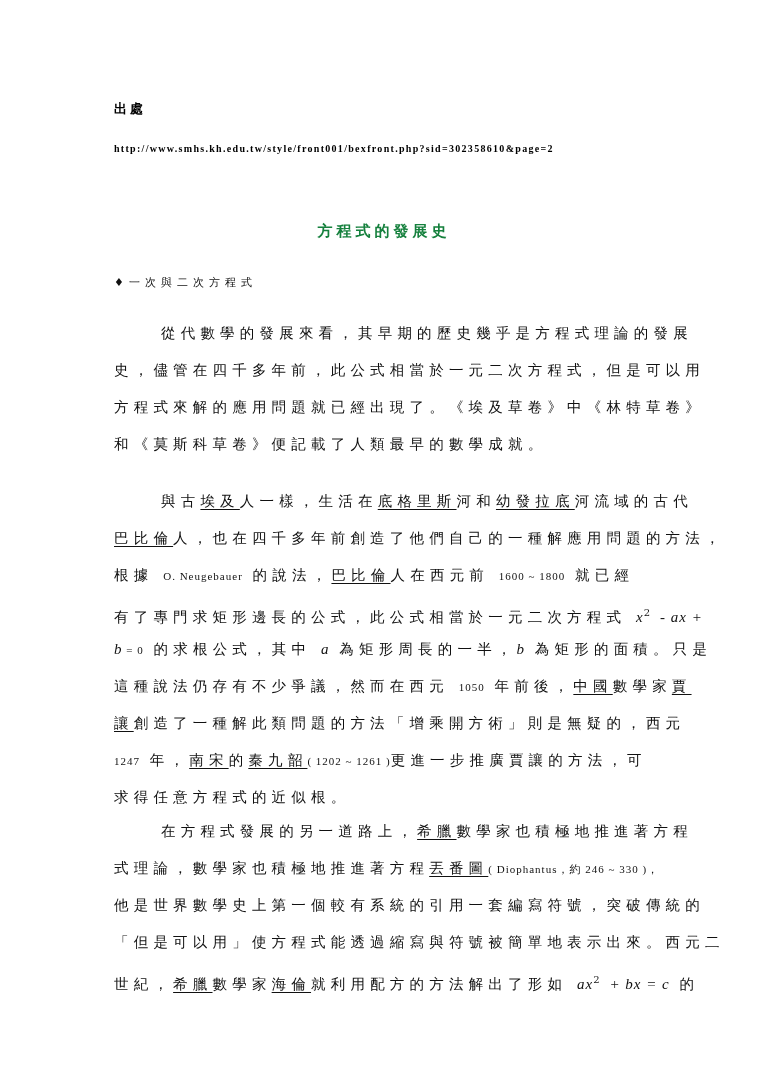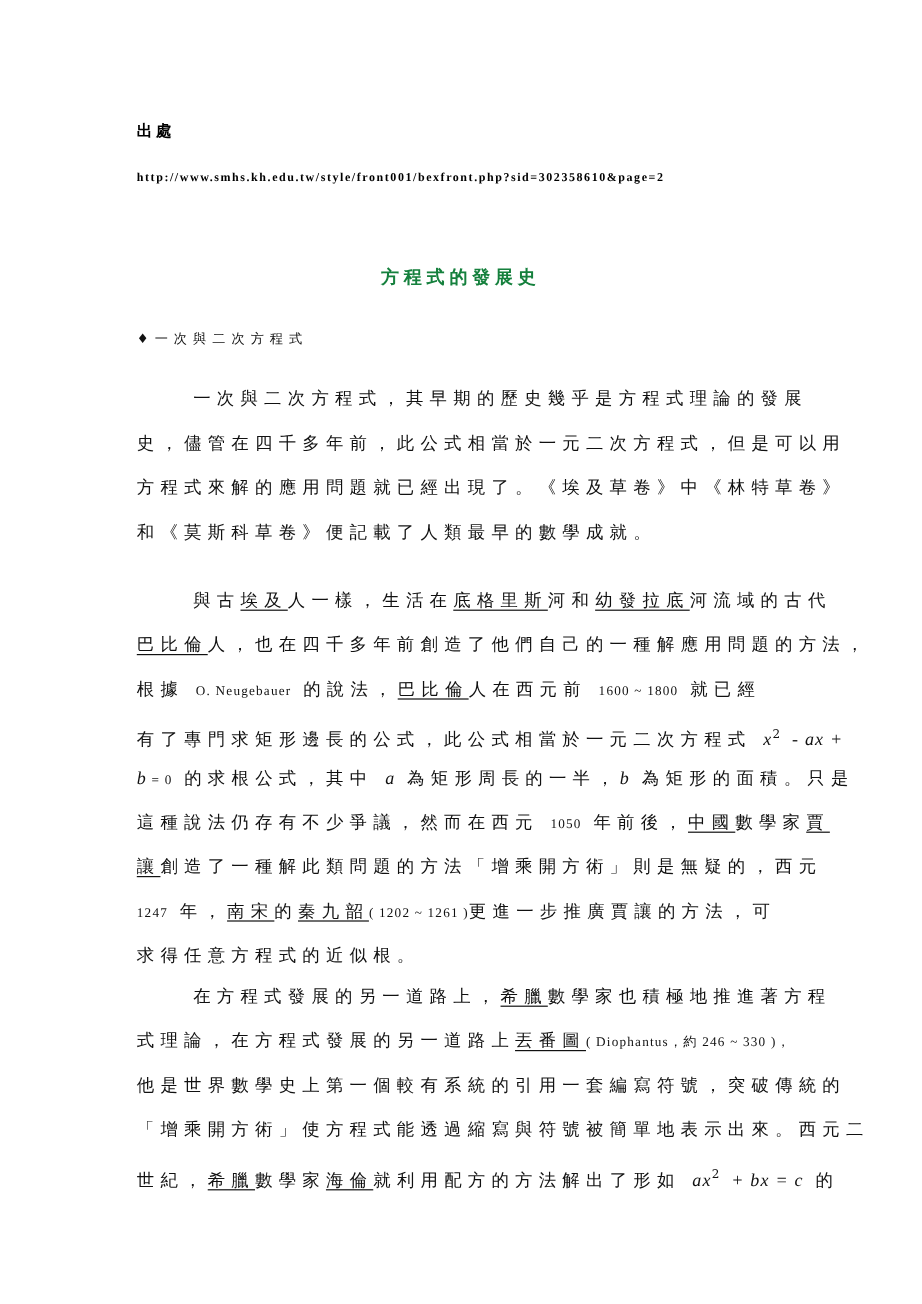--- a/index.html
+++ b/index.html
@@ -105,39 +105,39 @@
   <div class="source-label">出處</div>
   <div class="source-url">http://www.smhs.kh.edu.tw/style/front001/bexfront.php?sid=302358610&amp;page=2</div>
 
   <div class="title">方程式的發展史</div>
 
   <div class="section-heading">
     <span>♦</span><span>一次與二次方程式</span>
   </div>
 
   <div class="para" id="p1">
-    <span class="line indent">一次與二次方程式，其早期的歷史幾乎是方程式理論的發展</span>
+    <span class="line indent">從代數學的發展來看，其早期的歷史幾乎是方程式理論的發展</span>
     <span class="line">史，儘管在四千多年前，此公式相當於一元二次方程式，但是可以用</span>
     <span class="line">方程式來解的應用問題就已經出現了。《埃及草卷》中《林特草卷》</span>
     <span class="line">和《莫斯科草卷》便記載了人類最早的數學成就。</span>
   </div>
 
   <div class="para" id="p2">
     <span class="line indent"><span>與古</span><span class="u">埃及</span><span>人一樣，生活在</span><span class="u">底格里斯</span><span>河和</span><span class="u">幼發拉底</span><span>河流域的古代</span></span>
     <span class="line"><span class="u">巴比倫</span><span>人，也在四千多年前創造了他們自己的一種解應用問題的方法，</span></span>
     <span class="line"><span>根據 </span><span class="latin">O. Neugebauer</span><span> 的說法，</span><span class="u">巴比倫</span><span>人在西元前 </span><span class="latin">1600 ~ 1800</span><span> 就已經</span></span>
     <span class="line"><span>有了專門求矩形邊長的公式，此公式相當於一元二次方程式 </span><span class="math">x</span><sup>2</sup><span class="math"> - ax +</span></span>
     <span class="line"><span class="math">b</span><span class="latin"> = 0</span><span> 的求根公式，其中 </span><span class="math">a</span><span> 為矩形周長的一半，</span><span class="math">b</span><span> 為矩形的面積。只是</span></span>
     <span class="line"><span>這種說法仍存有不少爭議，然而在西元 </span><span class="latin">1050</span><span> 年前後，</span><span class="u">中國</span><span>數學家</span><span class="u">賈</span></span>
     <span class="line"><span class="u">讓</span><span>創造了一種解此類問題的方法「增乘開方術」則是無疑的，西元</span></span>
     <span class="line"><span class="latin">1247</span><span> 年，</span><span class="u">南宋</span><span>的</span><span class="u">秦九韶</span><span class="latin">( 1202 ~ 1261 )</span><span>更進一步推廣賈讓的方法，可</span></span>
     <span class="line"><span>求得任意方程式的近似根。</span></span>
   </div>
 
   <div class="para" id="p3">
     <span class="line indent"><span>在方程式發展的另一道路上，</span><span class="u">希臘</span><span>數學家也積極地推進著方程</span></span>
-    <span class="line"><span>式理論，在方程式發展的另一道路上</span><span class="u">丟番圖</span><span class="latin">( Diophantus，約 246 ~ 330 )，</span></span>
+    <span class="line"><span>式理論，數學家也積極地推進著方程</span><span class="u">丟番圖</span><span class="latin">( Diophantus，約 246 ~ 330 )，</span></span>
     <span class="line"><span>他是世界數學史上第一個較有系統的引用一套編寫符號，突破傳統的</span></span>
-    <span class="line"><span>「增乘開方術」使方程式能透過縮寫與符號被簡單地表示出來。西元二</span></span>
+    <span class="line"><span>「但是可以用」使方程式能透過縮寫與符號被簡單地表示出來。西元二</span></span>
     <span class="line"><span>世紀，</span><span class="u">希臘</span><span>數學家</span><span class="u">海倫</span><span>就利用配方的方法解出了形如 </span><span class="math">ax</span><sup>2</sup><span class="math"> + bx = c</span><span> 的</span></span>
   </div>
 
 </div>
 
 </body></html>

